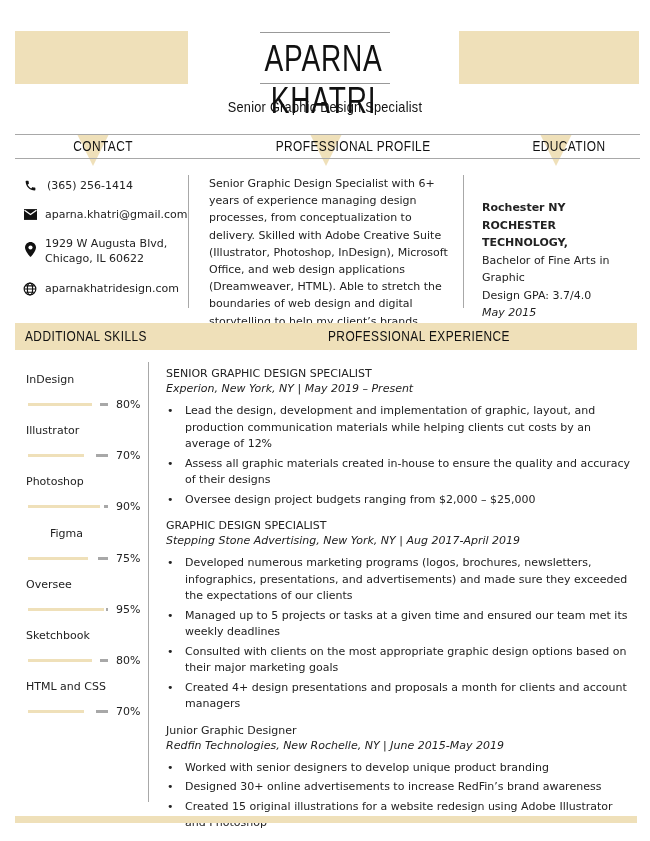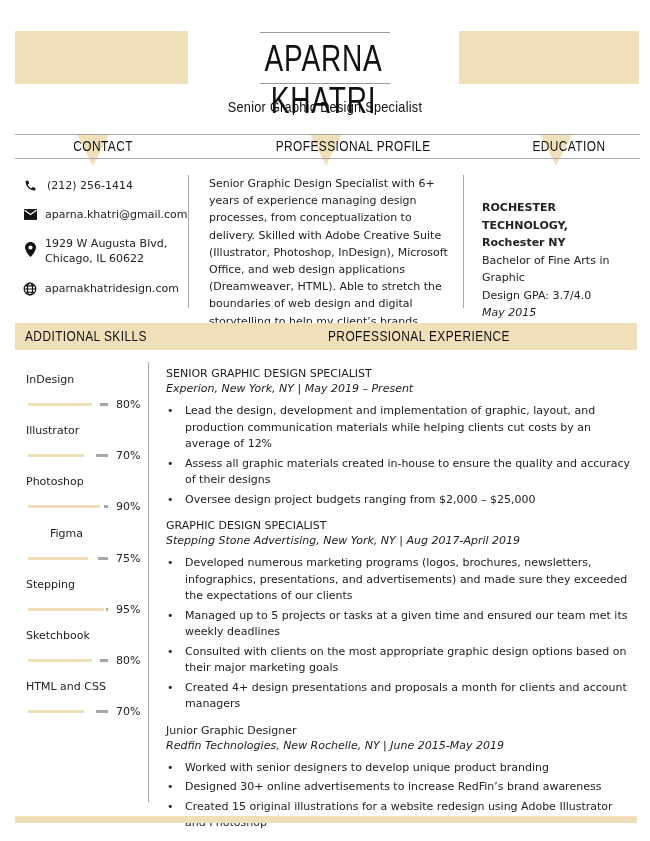--- a/index.html
+++ b/index.html
@@ -68,21 +68,21 @@
 <div class="abs sec-title" style="left:68px;">CONTACT</div>
 <div class="abs sec-title" style="left:262px;">PROFESSIONAL PROFILE</div>
 <div class="abs sec-title" style="left:526px;">EDUCATION</div>
 
 <div class="abs c-row" style="top:178px;">
   <span class="c-ico">
     <svg width="13" height="13" viewBox="0 0 24 24">
         <path fill="#111" d="M6.6 10.8c1.4 2.8 3.8 5.1 6.6 6.6l2.2-2.2c.3-.3.7-.4 1-.2 1.1.4 2.3.6 3.6.6.6 0 1 .4 1 1V20c0 .6-.4 1-1 1C10.6 21 3 13.4 3 4c0-.6.4-1 1-1h3.5c.6 0 1 .4 1 1 0 1.3.2 2.5.6 3.6.1.3 0 .7-.2 1L6.6 10.8z"></path>
       </svg>
   </span>
-  <span style="margin-left:2px;">(212) 256-1414</span>
+  <span style="margin-left:2px;">(365) 256-1414</span>
 </div>
 <div class="abs c-row" style="top:207px;">
   <span class="c-ico">
     <svg width="13" height="11" viewBox="0 0 24 20">
         <path fill="#111" d="M0 0h24v20H0z"></path>
         <path fill="none" stroke="#fff" stroke-width="2.4" d="M1 2l11 8 11-8"></path>
       </svg>
   </span>
   <span>aparna.khatri@gmail.com</span>
 </div>
@@ -109,22 +109,22 @@
   <span>aparnakhatridesign.com</span>
 </div>
 
 <div class="abs vdiv" style="left:188px; top:175px; height:133px;"></div>
 
 <div class="abs profile">Senior Graphic Design Specialist with 6+ years of experience managing design processes, from conceptualization to delivery. Skilled with Adobe Creative Suite (Illustrator, Photoshop, InDesign), Microsoft Office, and web design applications (Dreamweaver, HTML). Able to stretch the boundaries of web design and digital storytelling to help my client’s brands stand out and grow.</div>
 
 <div class="abs vdiv" style="left:463px; top:175px; height:133px;"></div>
 
 <div class="abs edu">
+  <div class="b">Rochester NY</div>
   <div class="b">ROCHESTER TECHNOLOGY,</div>
-  <div class="b">Rochester NY</div>
   <div>Bachelor of Fine Arts in Graphic</div>
   <div>Design GPA: 3.7/4.0</div>
   <div class="i">May 2015</div>
 </div>
 
 <div class="abs tan banner"></div>
 <div class="abs banner-t" style="left:25px;">ADDITIONAL SKILLS</div>
 <div class="abs banner-t" style="left:328px;">PROFESSIONAL EXPERIENCE</div>
 
 <div id="skills">
@@ -145,21 +145,21 @@
       <div class="bar-fill" style="width: 90%;"></div>
       <div class="bar-rest" style="width: 5%;"></div>
     </div>
     <div class="abs skill-pct" style="top: 500.4px;">90%</div>
     <div class="abs skill-name" style="top: 526.6px; margin-left: 24px;">Figma</div>
     <div class="abs bar-track" style="top: 556.6px;">
       <div class="bar-fill" style="width: 75%;"></div>
       <div class="bar-rest" style="width: 12.5%;"></div>
     </div>
     <div class="abs skill-pct" style="top: 551.6px;">75%</div>
-    <div class="abs skill-name" style="top: 577.8px;">Stepping</div>
+    <div class="abs skill-name" style="top: 577.8px;">Oversee</div>
     <div class="abs bar-track" style="top: 607.8px;">
       <div class="bar-fill" style="width: 95%;"></div>
       <div class="bar-rest" style="width: 2.5%;"></div>
     </div>
     <div class="abs skill-pct" style="top: 602.8px;">95%</div>
     <div class="abs skill-name" style="top: 629px;">Sketchbook</div>
     <div class="abs bar-track" style="top: 659px;">
       <div class="bar-fill" style="width: 80%;"></div>
       <div class="bar-rest" style="width: 10%;"></div>
     </div>

